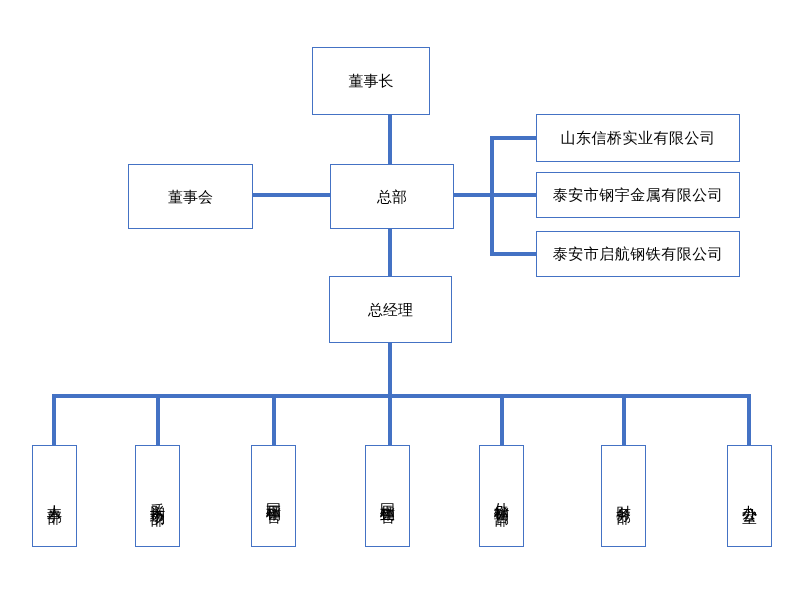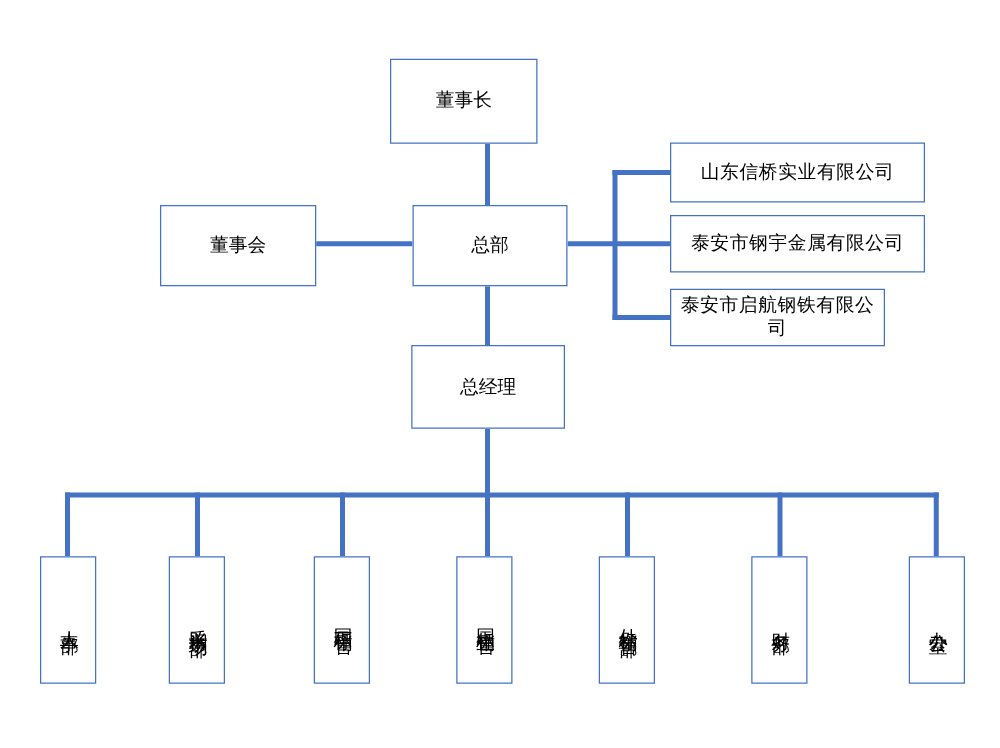--- a/index.html
+++ b/index.html
@@ -58,21 +58,21 @@
   <div class="line" style="left:622px;top:394px;width:4px;height:51px;"></div>
   <div class="line" style="left:747px;top:394px;width:4px;height:51px;"></div>
 
   <div class="node" style="left:312px;top:47px;width:118px;height:68px;">董事长</div>
   <div class="node" style="left:128px;top:164px;width:125px;height:65px;">董事会</div>
   <div class="node" style="left:330px;top:164px;width:124px;height:65px;">总部</div>
   <div class="node" style="left:329px;top:276px;width:123px;height:67px;">总经理</div>
 
   <div class="node company" style="left:536px;top:114px;width:204px;height:48px;">山东信桥实业有限公司</div>
   <div class="node company" style="left:536px;top:172px;width:204px;height:46px;">泰安市钢宇金属有限公司</div>
-  <div class="node company" style="left:536px;top:231px;width:172px;height:46px;">泰安市启航钢铁有限公司</div>
+  <div class="node company" style="left:536px;top:231px;width:204px;height:46px;">泰安市启航钢铁有限公司</div>
 
   <div class="node vnode" style="left:32px;top:445px;width:45px;height:102px;">人事部</div>
   <div class="node vnode" style="left:135px;top:445px;width:45px;height:102px;">采购市场部</div>
   <div class="node vnode" style="left:251px;top:445px;width:45px;height:102px;">国标销售一</div>
   <div class="node vnode" style="left:365px;top:445px;width:45px;height:102px;">国标销售二</div>
   <div class="node vnode" style="left:479px;top:445px;width:45px;height:102px;">外标销售部</div>
   <div class="node vnode" style="left:601px;top:445px;width:45px;height:102px;">财务部</div>
   <div class="node vnode" style="left:727px;top:445px;width:45px;height:102px;">办公室</div>
 
 </div>

